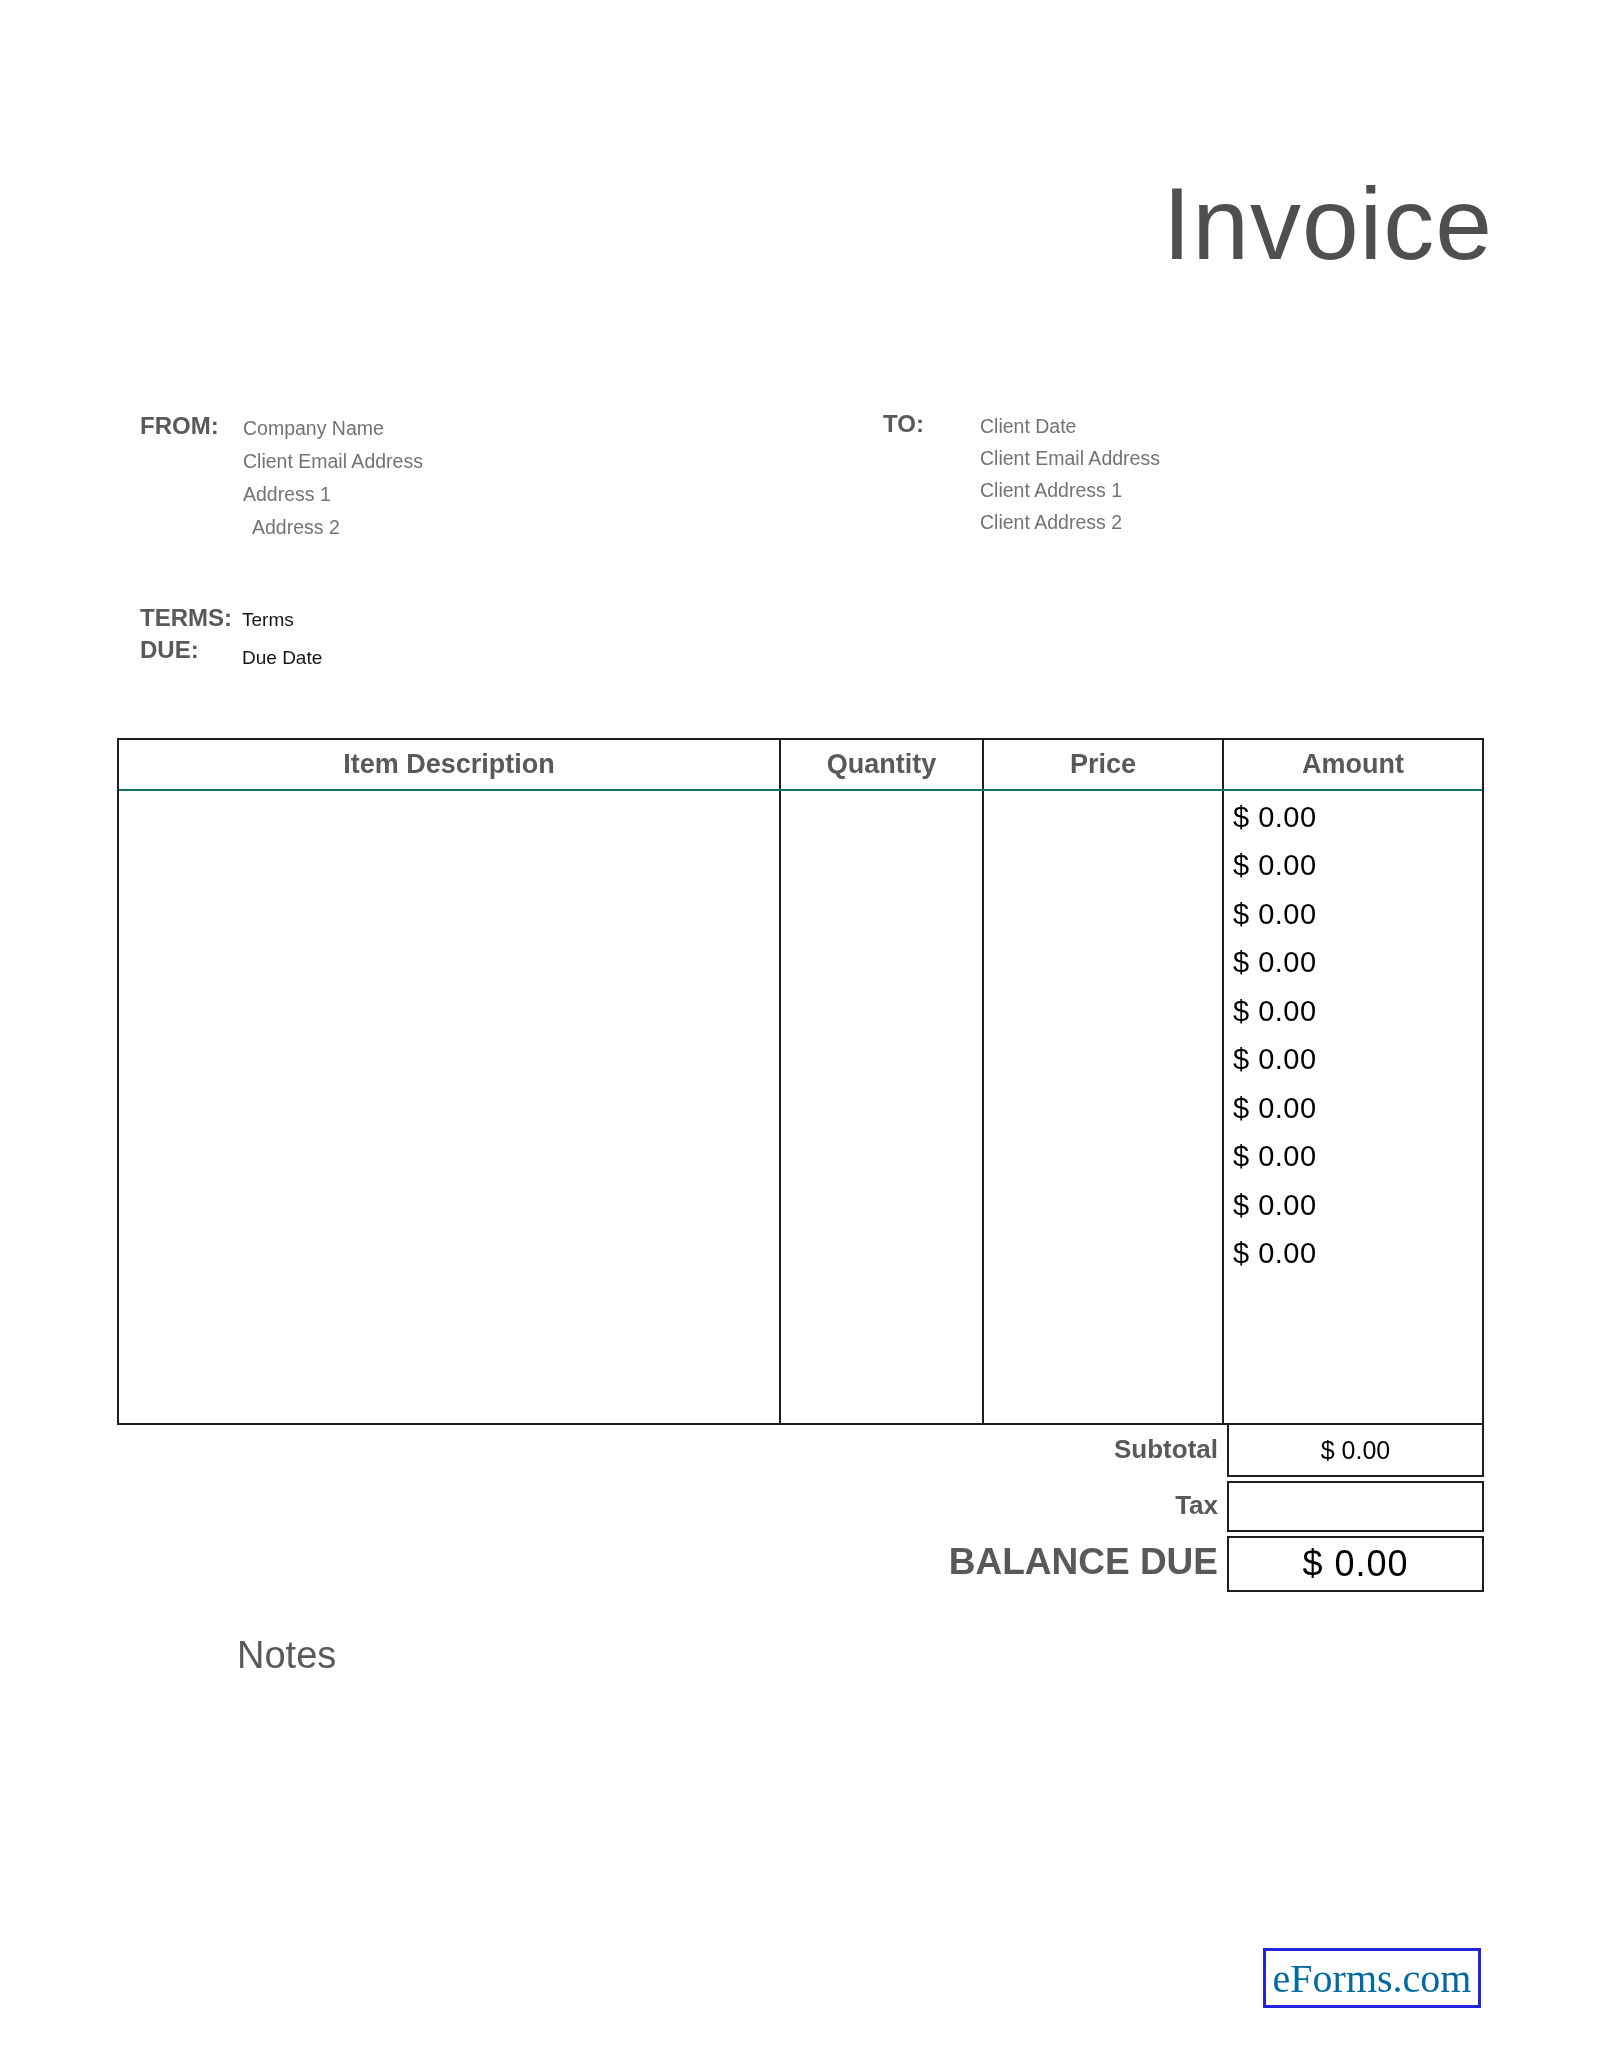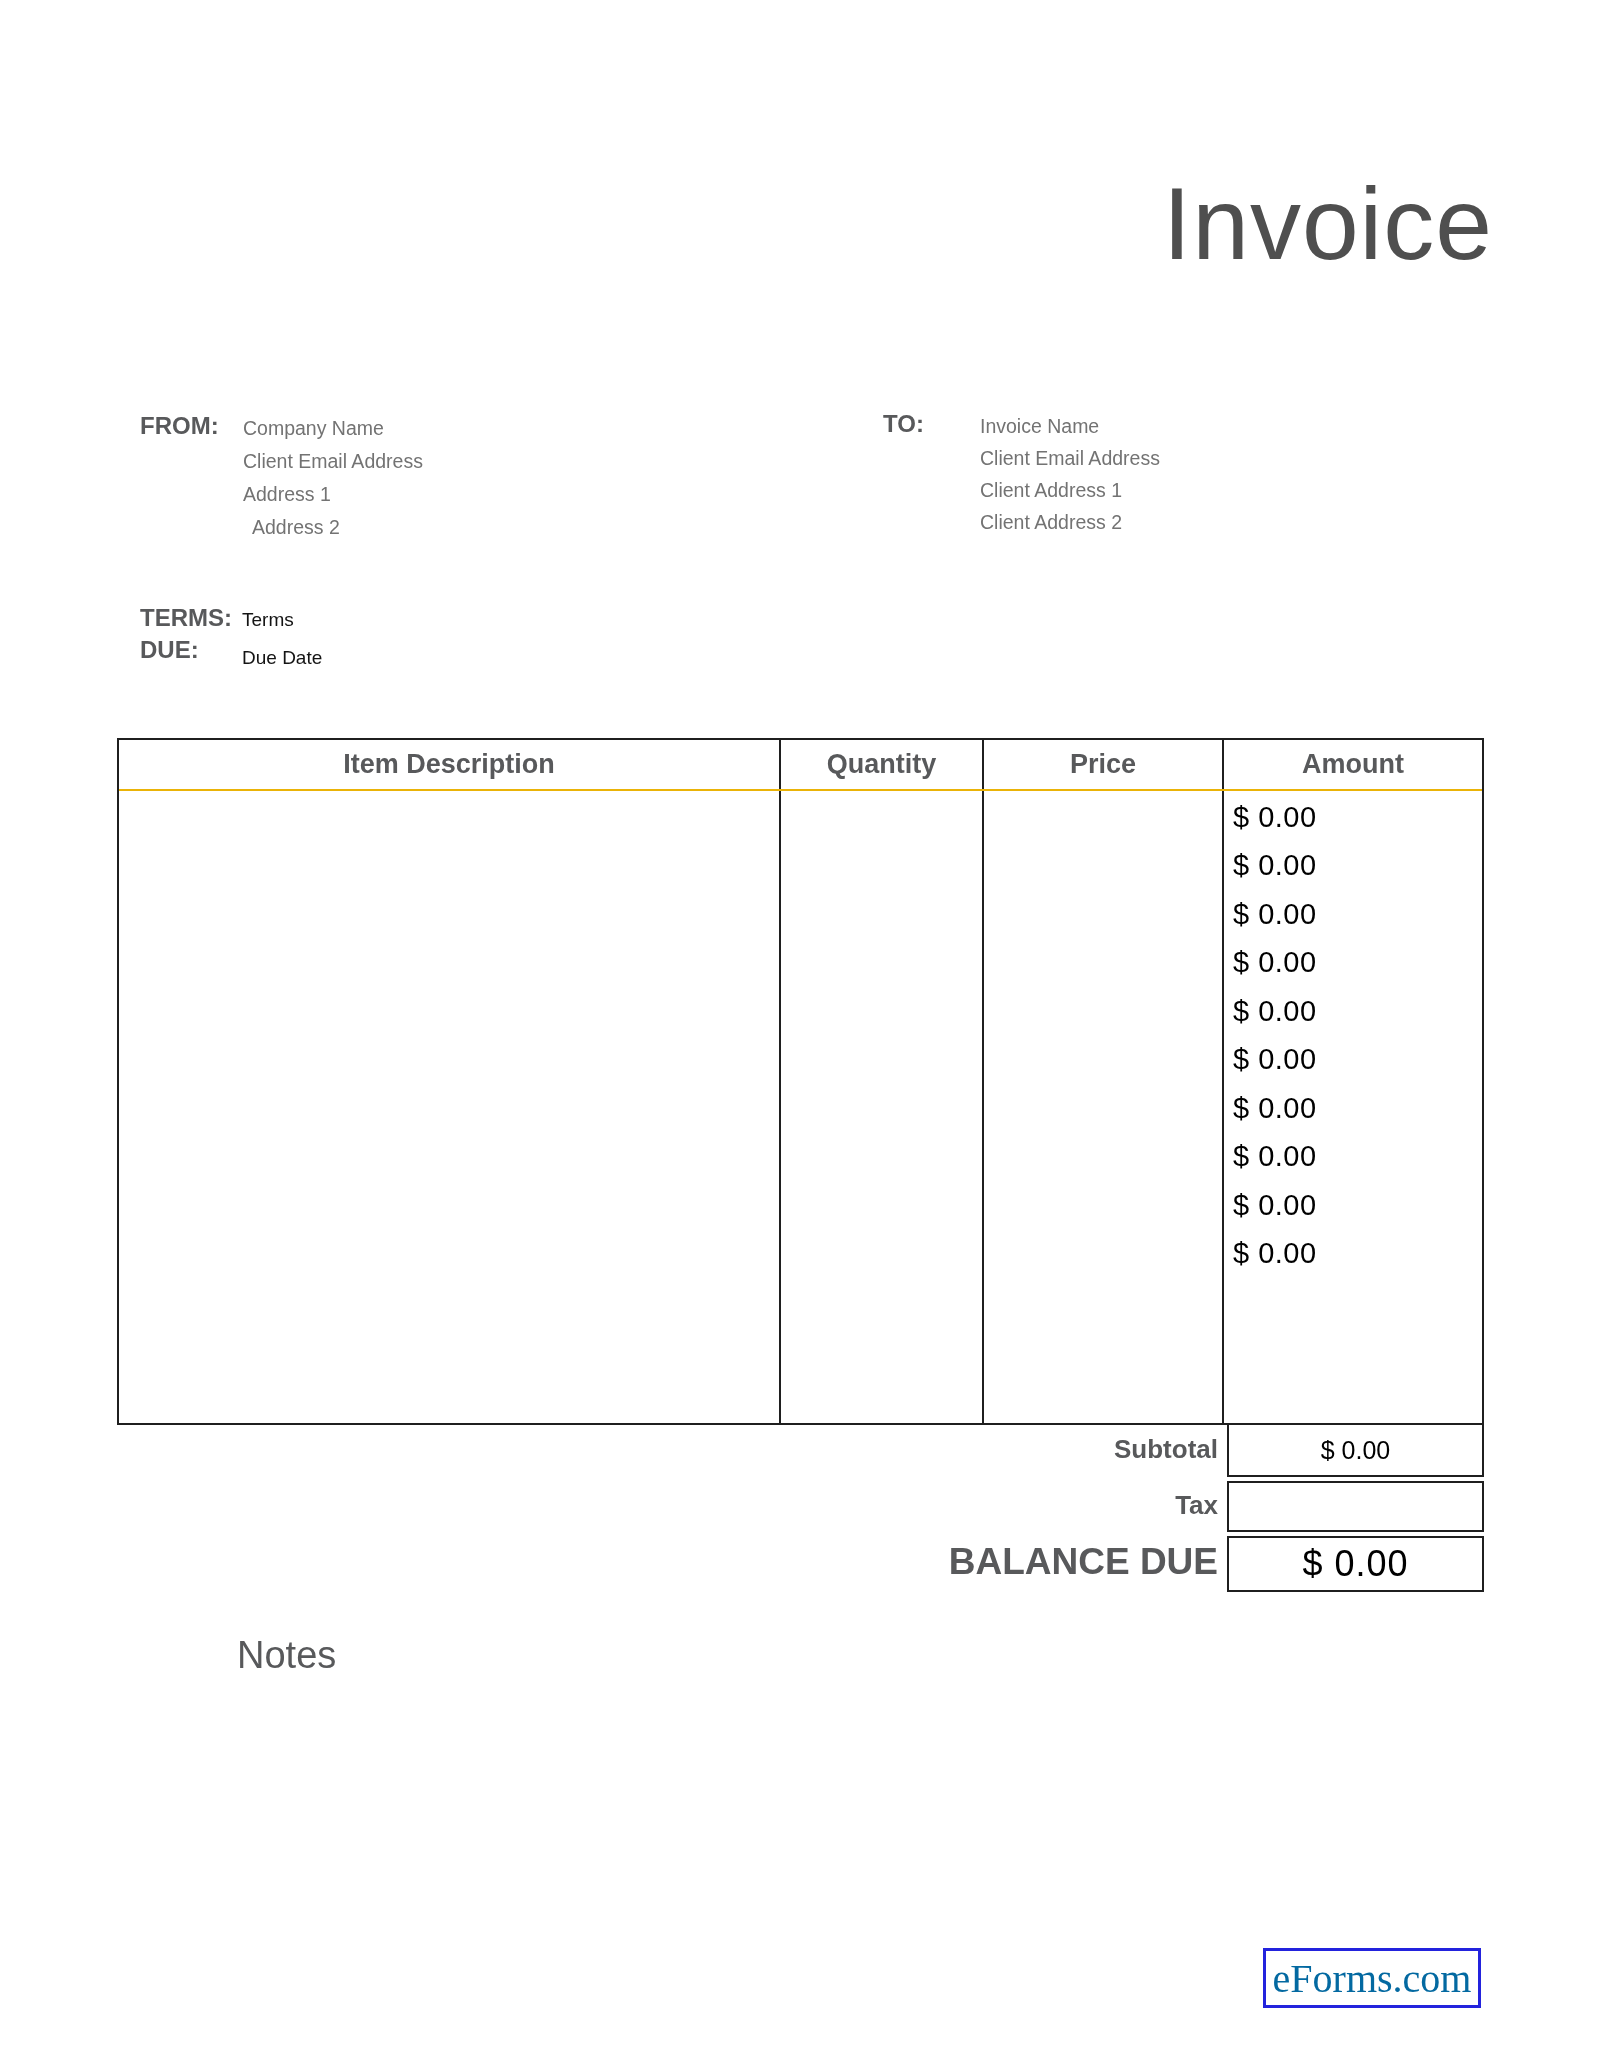--- a/index.html
+++ b/index.html
@@ -31,21 +31,21 @@
   .to-lines .field-line { height:32px; }
 
   
   .inline-value { position:absolute; font-size:19px; color:#141414; }
 
   
   .inv-table {
     position:absolute; left:117px; top:738px; width:1367px; height:687px;
     border:2px solid #1f1f1f; box-sizing:border-box; display:flex; flex-direction:column;
   }
-  .thead { display:flex; height:49px; border-bottom:2px solid #eab308; flex:none; }
+  .thead { display:flex; height:49px; border-bottom:2px solid #0f766e; flex:none; }
   .tbody { display:flex; flex:1; }
   .col-desc  { width:662px; border-right:2px solid #1f1f1f; box-sizing:border-box; }
   .col-qty   { width:203px; border-right:2px solid #1f1f1f; box-sizing:border-box; }
   .col-price { width:240px; border-right:2px solid #1f1f1f; box-sizing:border-box; }
   .col-amt   { flex:1; }
   .th {
     display:flex; align-items:center; justify-content:center;
     font-size:27px; font-weight:bold; color:var(--label-gray,#58595b);
   }
   .amount-lines { padding-top:2px; }
@@ -97,21 +97,21 @@
   <div class="block-label" style="left:140px; top:412px;">FROM:</div>
   <div class="field-lines" style="left:243px; top:412px;">
     <div class="field-line">Company Name</div>
     <div class="field-line">Client Email Address</div>
     <div class="field-line">Address 1</div>
     <div class="field-line indent">Address 2</div>
   </div>
 
   <div class="block-label" style="left:883px; top:410px;">TO:</div>
   <div class="field-lines to-lines" style="left:980px; top:410px;">
-    <div class="field-line">Invoice Name</div>
+    <div class="field-line">Client Date</div>
     <div class="field-line">Client Email Address</div>
     <div class="field-line">Client Address 1</div>
     <div class="field-line">Client Address 2</div>
   </div>
 
   <div class="block-label" style="left:140px; top:604px;">TERMS:</div>
   <div class="inline-value" style="left:242px; top:609px;">Terms</div>
   <div class="block-label" style="left:140px; top:636px;text-align:right;">DUE:</div>
   <div class="inline-value" style="left:242px; top:647px;">Due Date</div>
 

